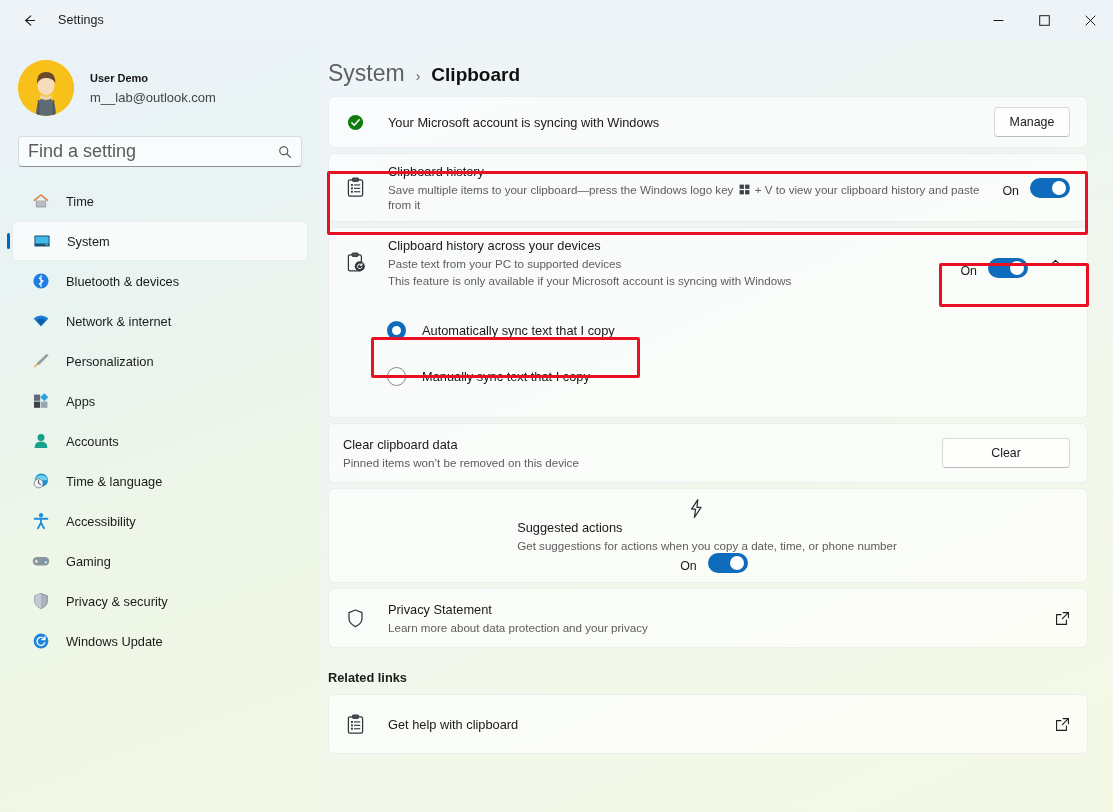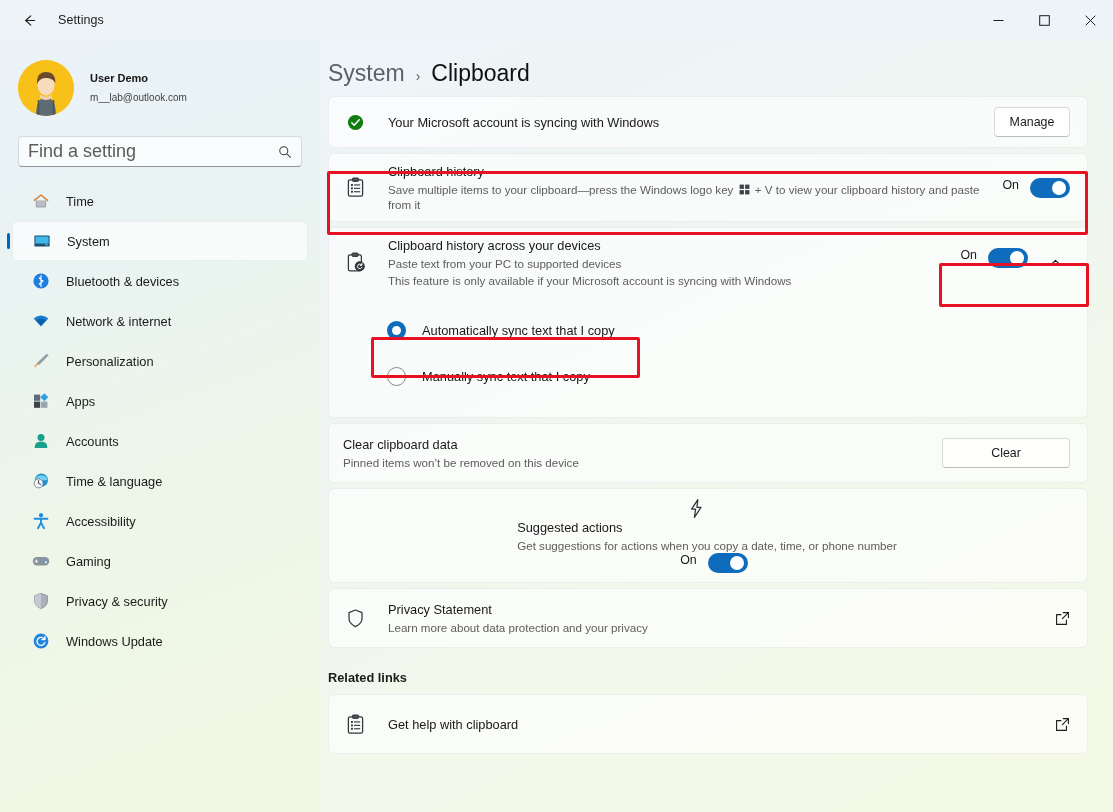--- a/index.html
+++ b/index.html
@@ -83,21 +83,21 @@
   }
   .avatar svg { display: block; }
   .profile-text { margin-left: 16px; }
   .profile-name {
     font-size: 11px;
     font-weight: bold;
     color: #161616;
     line-height: 19px;
   }
   .profile-email {
-    font-size: 10px;
+    font-size: 13px;
     color: #444;
     line-height: 18px;
     margin-top: 1px;
   }
 
   .searchbox {
     margin: 14px 18px 0 18px;
     height: 31px;
     background: rgba(255,255,255,.72);
     border: 1px solid #d4dbe0;
@@ -177,22 +177,22 @@
     font-size: 23px;
     color: #5c6165;
     cursor: pointer;
   }
   .crumb-sep {
     font-size: 14px;
     color: #5c6165;
     margin: 0 11px;
   }
   .crumb-current {
-    font-size: 23px;
-    font-weight: normal;
+    font-size: 19px;
+    font-weight: bold;
     color: #101010;
   }
 
   .card {
     background: rgba(255,255,255,.62);
     border: 1px solid rgba(0,0,0,.055);
     border-radius: 6px;
     margin-bottom: 5px;
   }
 
@@ -217,21 +217,21 @@
     line-height: 17px;
   }
   .row-sub {
     font-size: 11.6px;
     color: #5d5d5d;
     line-height: 15px;
     margin-top: 2px;
   }
   .row-right {
     display: flex;
-    align-items: flex-start;
+    align-items: flex-end;
     flex: none;
     margin-left: 14px;
   }
 
   .toggle-label {
     font-size: 12.4px;
     color: #1b1b1b;
     margin-right: 11px;
   }
   .toggle {

